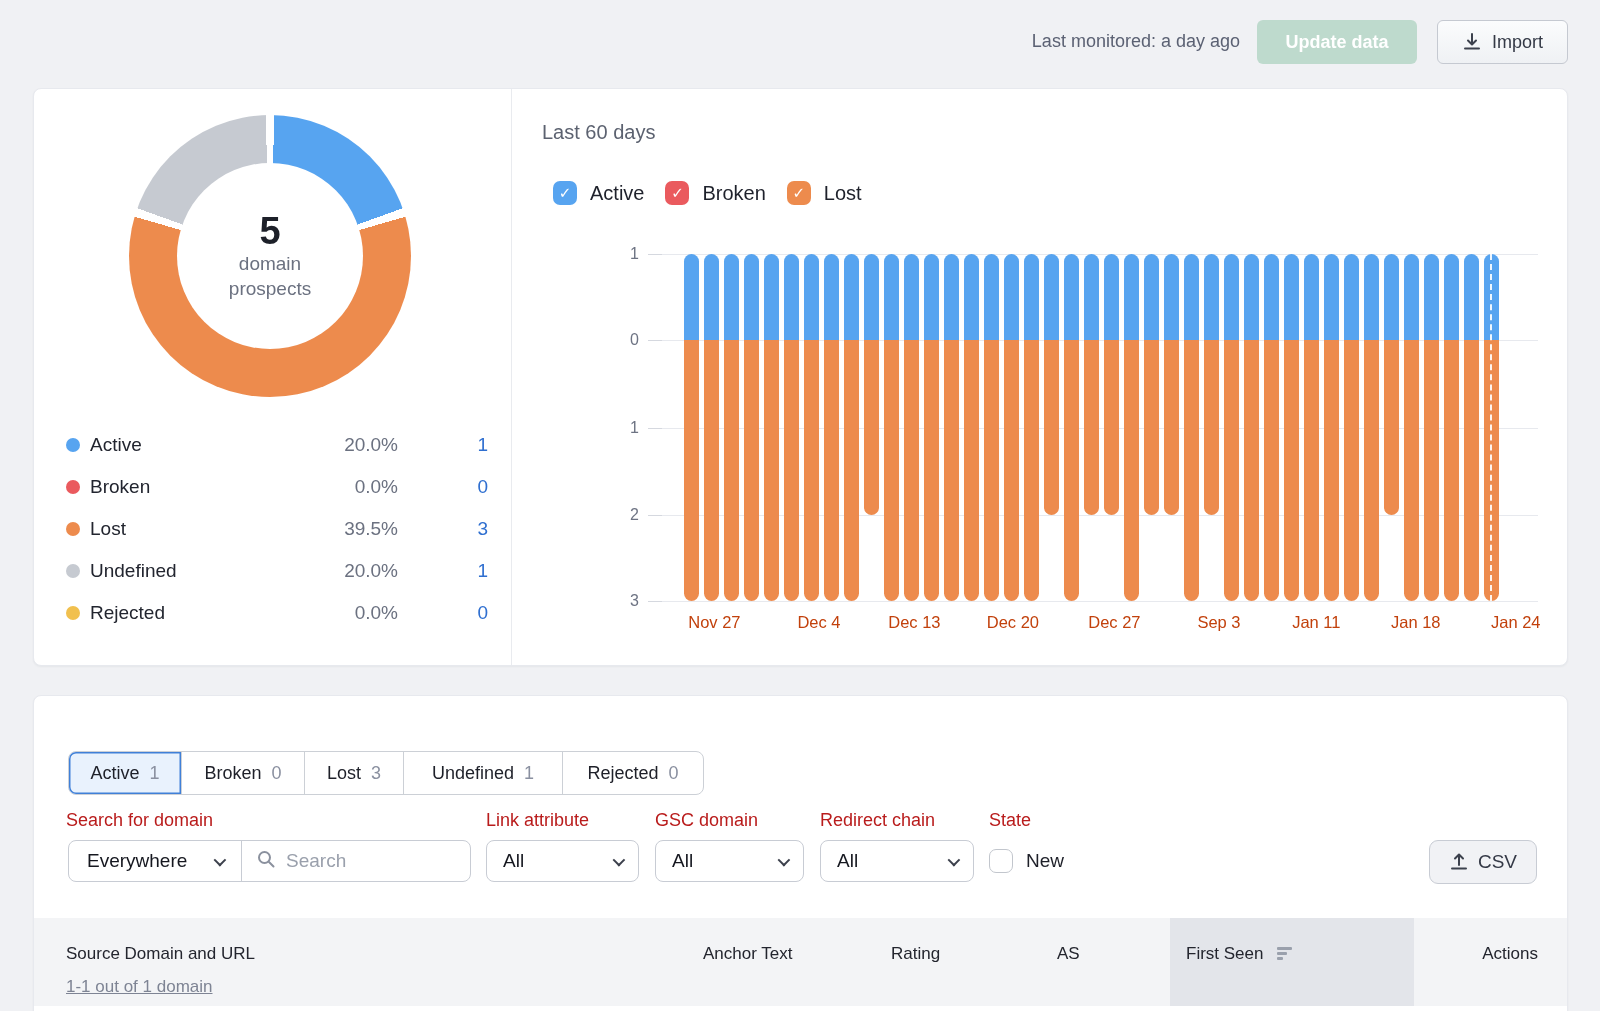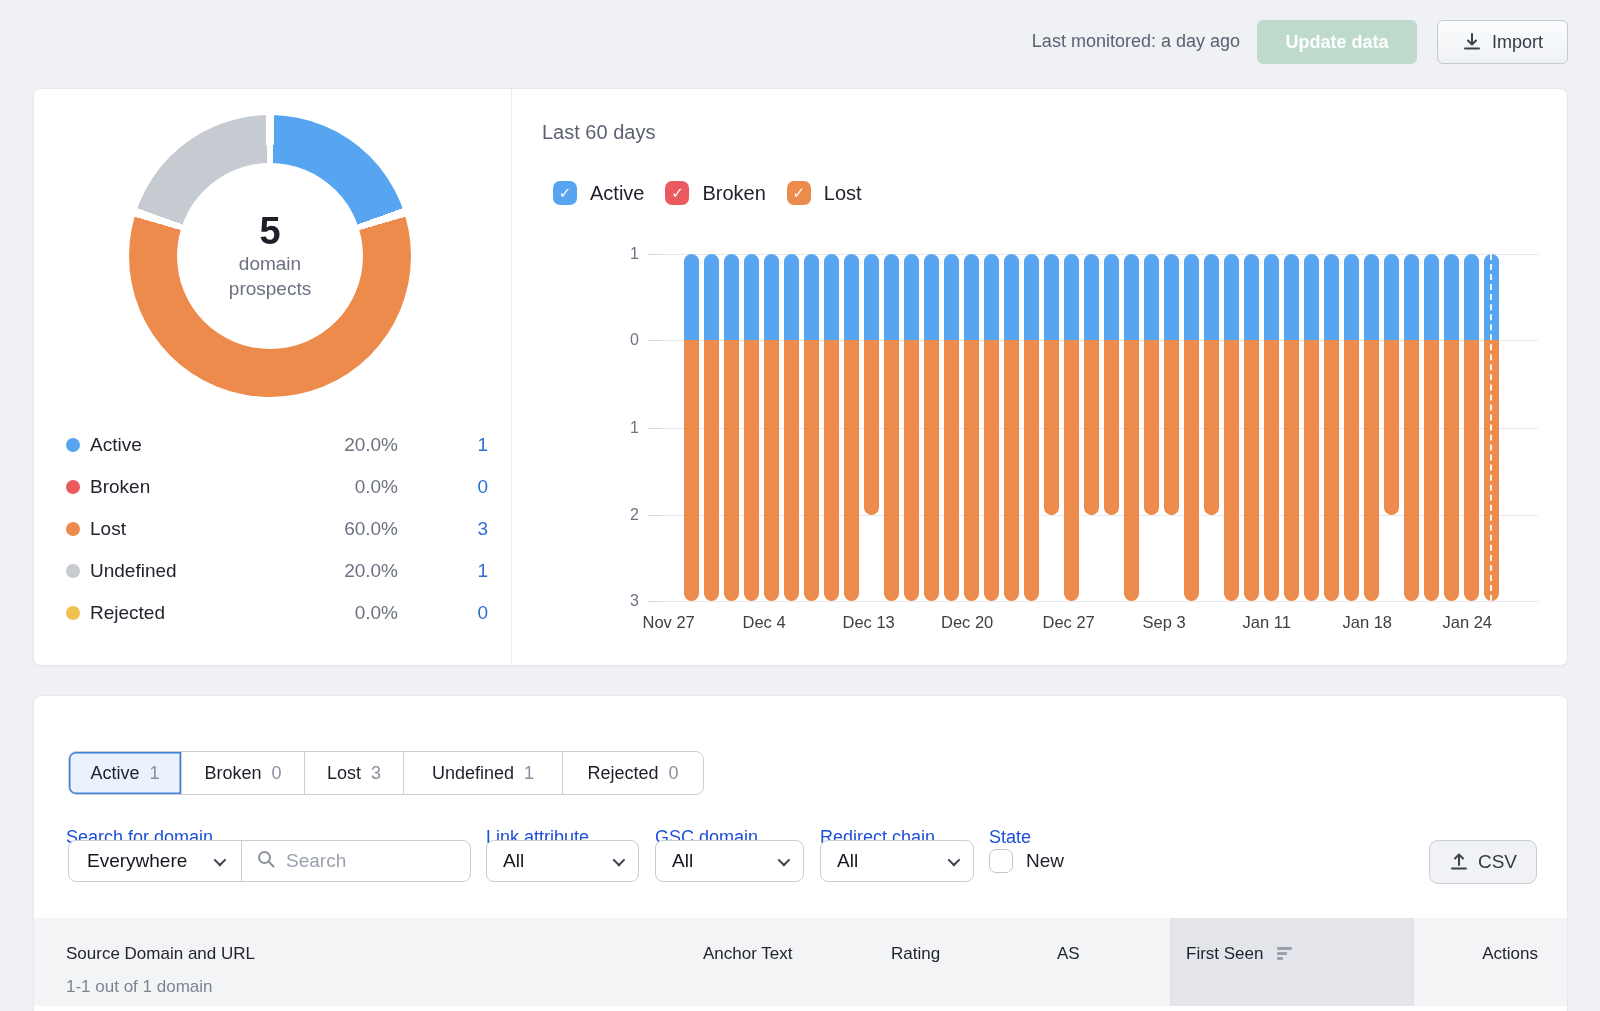--- a/index.html
+++ b/index.html
@@ -46,46 +46,46 @@
   .plot-wrap { position:absolute; left:614px; top:165px; width:890px; height:347px; }
   .gridline { position:absolute; left:0; width:100%; height:1px; background:#e7e9ee; }
   .gridline::before { content:""; position:absolute; left:0; top:0; width:14px; height:1px; background:#d5d8df; }
   .y-axis { position:absolute; left:527px; top:165px; width:78px; height:347px; }
   .y-label { position:absolute; right:0; transform:translateY(-50%); font-size:16px; color:#6d7383; }
   .bar { position:absolute; top:0; width:15px; }
   .bar-active { background:#57a4f0; border-radius:8px 8px 0 0; }
   .bar-lost { background:#ed8b4d; border-radius:0 0 8px 8px; }
   .today-dash { position:absolute; top:0; width:0; height:347px; border-left:2px dashed rgba(255,255,255,.9); }
   .x-axis { position:absolute; left:614px; top:524px; width:890px; height:24px; }
-  .x-label { position:absolute; width:98px; text-align:left; font-size:16.5px; color:#404040; }
+  .x-label { position:absolute; width:98px; text-align:right; font-size:16.5px; color:#c2410c; }
 
   
   .tabs { position:absolute; left:34px; top:55px; height:44px; display:flex; background:#fff; border:1px solid #ccd0d6; border-radius:8px; }
   .tab { display:flex; align-items:center; justify-content:center; gap:10px; font-size:18px; color:#1e2029; border-right:1px solid #ccd0d6; cursor:pointer; }
   .tab:last-child { border-right:none; }
   .tab .count { color:#8a90a0; }
   .tab.selected { background:#e9f2fd; box-shadow:inset 0 0 0 1.5px #4080d8; border-radius:7px 0 0 7px; }
 
-  .filter-label { position:absolute; top:114px; font-size:18px; color:#1d4ed8;margin-top:17px; }
+  .filter-label { position:absolute; top:114px; font-size:18px; color:#b91c1c; }
   .control { position:absolute; top:144px; height:42px; background:#fff; border:1px solid #c8ccd4; border-radius:8px; display:flex; align-items:center; cursor:pointer; }
   .chevron { width:9px; height:9px; border-right:2px solid #3c404c; border-bottom:2px solid #3c404c; transform:rotate(45deg) translateY(-2px); flex:none; }
   .search-group { left:34px; width:403px; padding:0; }
   .scope { width:173px; height:100%; display:flex; align-items:center; justify-content:space-between; padding:0 18px 0 18px; border-right:1px solid #c8ccd4; font-size:19px; color:#15171f; }
   .search-box { flex:1; display:flex; align-items:center; gap:10px; padding:0 14px; }
   .search-placeholder { font-size:19px; color:#9aa0ac; }
   .select { justify-content:space-between; padding:0 16px; font-size:19px; color:#15171f; }
   .state-group { position:absolute; left:955px; top:153px; display:flex; align-items:center; gap:13px; cursor:pointer; }
   .checkbox-empty { width:24px; height:24px; border:1px solid #c2c6cd; border-radius:7px; background:#fff; }
   .state-new-label { font-size:19px; color:#1e2029; }
   .btn-csv { position:absolute; left:1395px; top:144px; width:108px; height:44px; background:#f1f2f5; border:1px solid #c8ccd4; border-radius:9px; display:flex; align-items:center; justify-content:center; gap:9px; font-size:19px; color:#343946; cursor:pointer; }
 
   .table-head { position:absolute; left:0; top:222px; width:1533px; height:88px; background:#f3f4f6; }
   .sorted-col-bg { position:absolute; left:1136px; top:0; width:244px; height:88px; background:#e3e5ea; }
   .th { position:absolute; top:26px; font-size:17px; color:#23252e; white-space:nowrap; }
-  .table-footer { position:absolute; left:32px; top:59px; font-size:17px; color:#7e8494; }
+  .table-footer { position:absolute; left:32px; top:59px; font-size:17px; color:#7e8494;text-decoration:underline; }
   .sort-icon { display:inline-block; vertical-align:middle; margin-left:9px; }
   .sort-icon i { display:block; height:3px; background:#9aa0ac; border-radius:1px; margin-bottom:2px; }
   .sort-icon i:nth-child(1){width:15px;} .sort-icon i:nth-child(2){width:10px;} .sort-icon i:nth-child(3){width:6px;}
 </style>
 </head>
 <body>
 
 <div class="page-header">
   <div class="last-monitored">Last monitored: a day ago</div>
   <div class="btn btn-update">
@@ -122,21 +122,21 @@
     </div>
     <div class="legend-row">
       <span class="legend-dot" style="background:#ea5a5e"></span>
       <span class="legend-label">Broken</span>
       <span class="legend-pct">0.0%</span>
       <span class="legend-count">0</span>
     </div>
     <div class="legend-row">
       <span class="legend-dot" style="background:#ed8b4d"></span>
       <span class="legend-label">Lost</span>
-      <span class="legend-pct">60.0%</span>
+      <span class="legend-pct">39.5%</span>
       <span class="legend-count">3</span>
     </div>
     <div class="legend-row">
       <span class="legend-dot" style="background:#c6cad1"></span>
       <span class="legend-label">Undefined</span>
       <span class="legend-pct">20.0%</span>
       <span class="legend-count">1</span>
     </div>
     <div class="legend-row">
       <span class="legend-dot" style="background:#f1c04e"></span>

